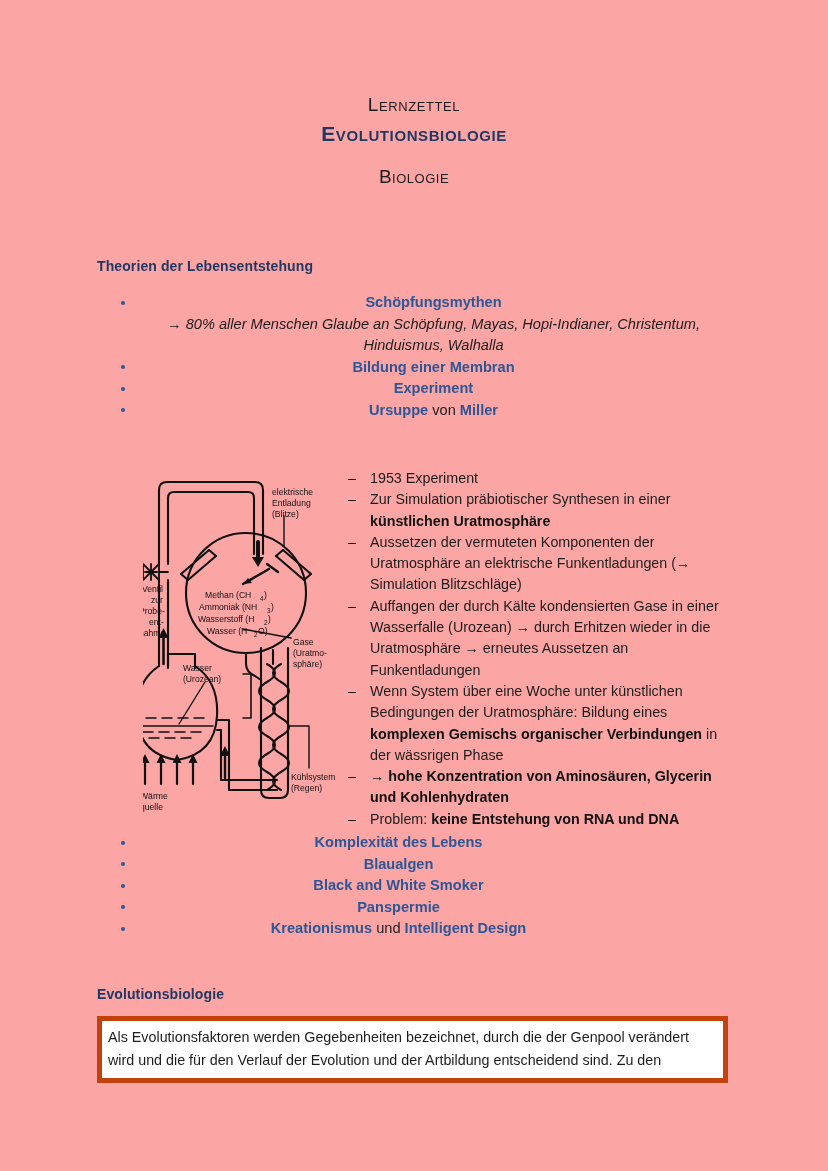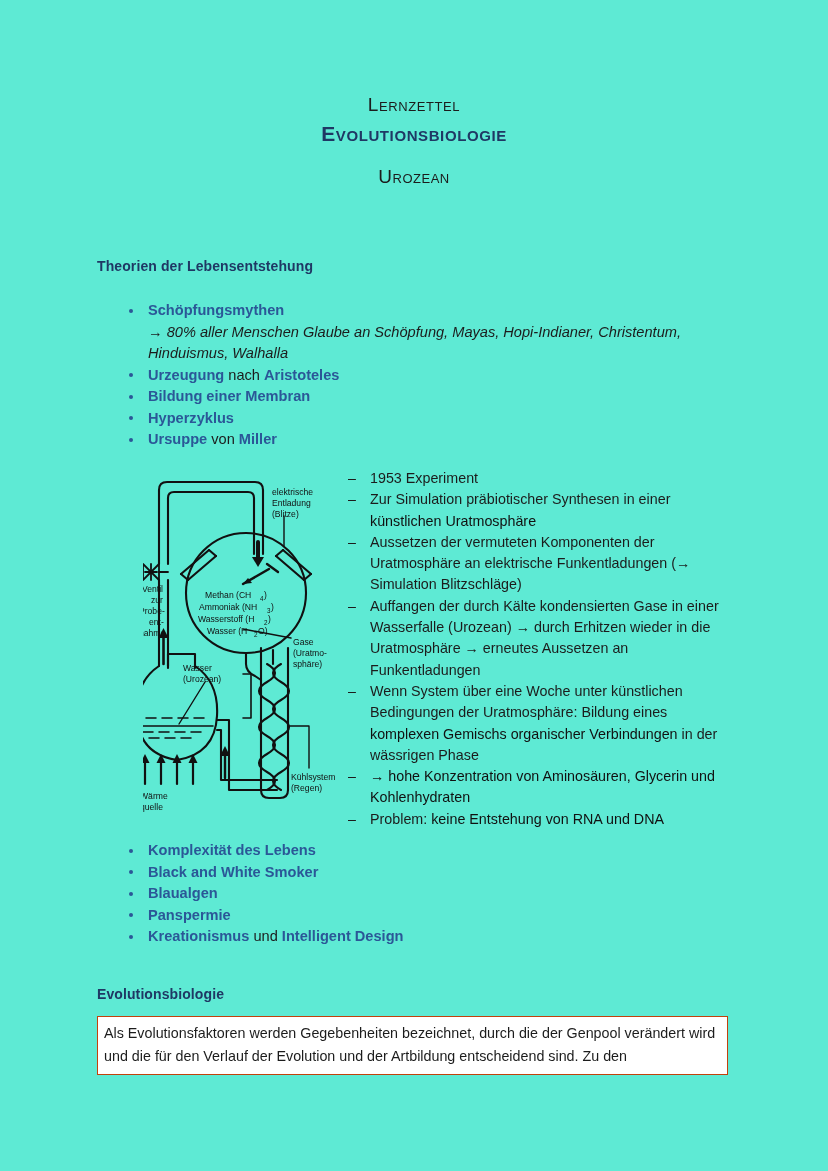--- a/index.html
+++ b/index.html
@@ -12,21 +12,21 @@
     height: 1171px;
     position: relative;
     font-family: "Liberation Sans", sans-serif;
     color: #1a1a1a;
     overflow: hidden;
   }
 
   .page {
     position: absolute;
     inset: 0;
-    background: #5eead4;
+    background: #fca5a5;
   }
 
   
   .title-block {
     position: absolute;
     left: 0;
     right: 0;
     top: 94px;
     text-align: center;
   }
@@ -65,22 +65,23 @@
     color: #1f3864;
     letter-spacing: 0.1px;
   }
   #heading-theorien { left: 97px; top: 258px; }
   #heading-evolutionsfaktoren { left: 97px; top: 986px; }
 
   
   .bullet-list {
     position: absolute;
     list-style: none;
-    margin: 8px;
+    margin: 0;
     padding: 0;
+    text-align: center;
   }
   .bullet-list li {
     position: relative;
     padding-left: 43px;
     font-size: 14.6px;
     line-height: 21.5px;
     color: #2b5797;
     margin-bottom: 0;
   }
   .bullet-list li .dot {
@@ -130,68 +131,67 @@
     color: #1c1c1c;
   }
   #dash-list li .dash {
     position: absolute;
     left: 0;
     top: 0;
     color: #1c1c1c;
     font-size: 14.3px;
     line-height: 21.3px;
   }
-  #dash-list b { font-weight: 400; color: #111; text-align: center; }
+  #dash-list b { font-weight: 700; color: #111; text-align: center; }
 
   
   #miller-diagram {
     position: absolute;
     left: 143px;
     top: 468px;
     width: 205px;
     height: 352px;
   }
   #miller-diagram svg { display: block; }
 
   
   #evolutionsfaktoren-box {
     position: absolute;
     left: 97px;
     top: 1016px;
     width: 631px;
-    border: 1px solid #c2410c;
+    border: 5px solid #c2410c;
     box-sizing: border-box;
     padding: 5px 6px 6px 6px;
     background: #ffffff;
   }
   #evolutionsfaktoren-box p {
     margin: 0;
     font-size: 14.3px;
     line-height: 23px;
     color: #1c1c1c;
   }
 </style>
 </head>
 <body>
 
 <div class="page">
 
   <div class="title-block">
     <div class="doc-kicker">Lernzettel</div>
     <div class="doc-title">Evolutionsbiologie</div>
-    <div class="doc-subtitle">Urozean</div>
+    <div class="doc-subtitle">Biologie</div>
   </div>
 
   <div class="section-heading" id="heading-theorien">Theorien der Lebensentstehung</div>
 
   <ul class="bullet-list" id="list-theorien">
       <li><span class="dot"></span><span class="kw">Schöpfungsmythen</span><span class="sub-line">→ 80% aller Menschen Glaube an Schöpfung, Mayas, Hopi-Indianer, Christentum, Hinduismus, Walhalla</span></li>
-      <li><span class="dot"></span><span class="kw">Urzeugung</span><span class="link-word"> nach </span><span class="kw">Aristoteles</span></li>
       <li><span class="dot"></span><span class="kw">Bildung einer Membran</span></li>
-      <li><span class="dot"></span><span class="kw">Hyperzyklus</span></li>
+      <li><span class="dot"></span><span class="kw">Experiment</span></li>
       <li><span class="dot"></span><span class="kw">Ursuppe</span><span class="link-word"> von </span><span class="kw">Miller</span></li>
     </ul>
 
   <div id="miller-diagram">
     <svg width="205" height="352" viewBox="0 0 205 352" xmlns="http://www.w3.org/2000/svg">
       <g fill="none" stroke="#111111" stroke-width="2.1" stroke-linejoin="round" stroke-linecap="round">
 
         <path d="M16 96 L16 22 Q16 14 24 14 L112 14 Q120 14 120 22 L120 86"></path>
 
         <path d="M25 96 L25 30 Q25 24 31 24 L105 24 Q111 24 111 30 L111 86"></path>
@@ -323,22 +323,22 @@
       <li><span class="dash">–</span><span>Zur Simulation präbiotischer Synthesen in einer </span><b>künstlichen Uratmosphäre</b></li>
       <li><span class="dash">–</span><span>Aussetzen der vermuteten Komponenten der Uratmosphäre an elektrische Funkentladungen (→ Simulation Blitzschläge)</span></li>
       <li><span class="dash">–</span><span>Auffangen der durch Kälte kondensierten Gase in einer Wasserfalle (Urozean) → durch Erhitzen wieder in die Uratmosphäre → erneutes Aussetzen an Funkentladungen</span></li>
       <li><span class="dash">–</span><span>Wenn System über eine Woche unter künstlichen Bedingungen der Uratmosphäre: Bildung eines </span><b>komplexen Gemischs organischer Verbindungen</b><span> in der wässrigen Phase</span></li>
       <li><span class="dash">–</span><b>→ hohe Konzentration von Aminosäuren, Glycerin und Kohlenhydraten</b></li>
       <li><span class="dash">–</span><span>Problem: </span><b>keine Entstehung von RNA und DNA</b></li>
     </ul>
 
   <ul class="bullet-list" id="list-weitere">
       <li><span class="dot"></span><span class="kw">Komplexität des Lebens</span></li>
+      <li><span class="dot"></span><span class="kw">Blaualgen</span></li>
       <li><span class="dot"></span><span class="kw">Black and White Smoker</span></li>
-      <li><span class="dot"></span><span class="kw">Blaualgen</span></li>
       <li><span class="dot"></span><span class="kw">Panspermie</span></li>
       <li><span class="dot"></span><span class="kw">Kreationismus</span><span class="link-word"> und </span><span class="kw">Intelligent Design</span></li>
     </ul>
 
   <div class="section-heading" id="heading-evolutionsfaktoren">Evolutionsbiologie</div>
 
   <div id="evolutionsfaktoren-box">
     <p>Als Evolutionsfaktoren werden Gegebenheiten bezeichnet, durch die der Genpool verändert wird und die für den Verlauf der Evolution  und der Artbildung entscheidend sind. Zu den</p>
   </div>
 

